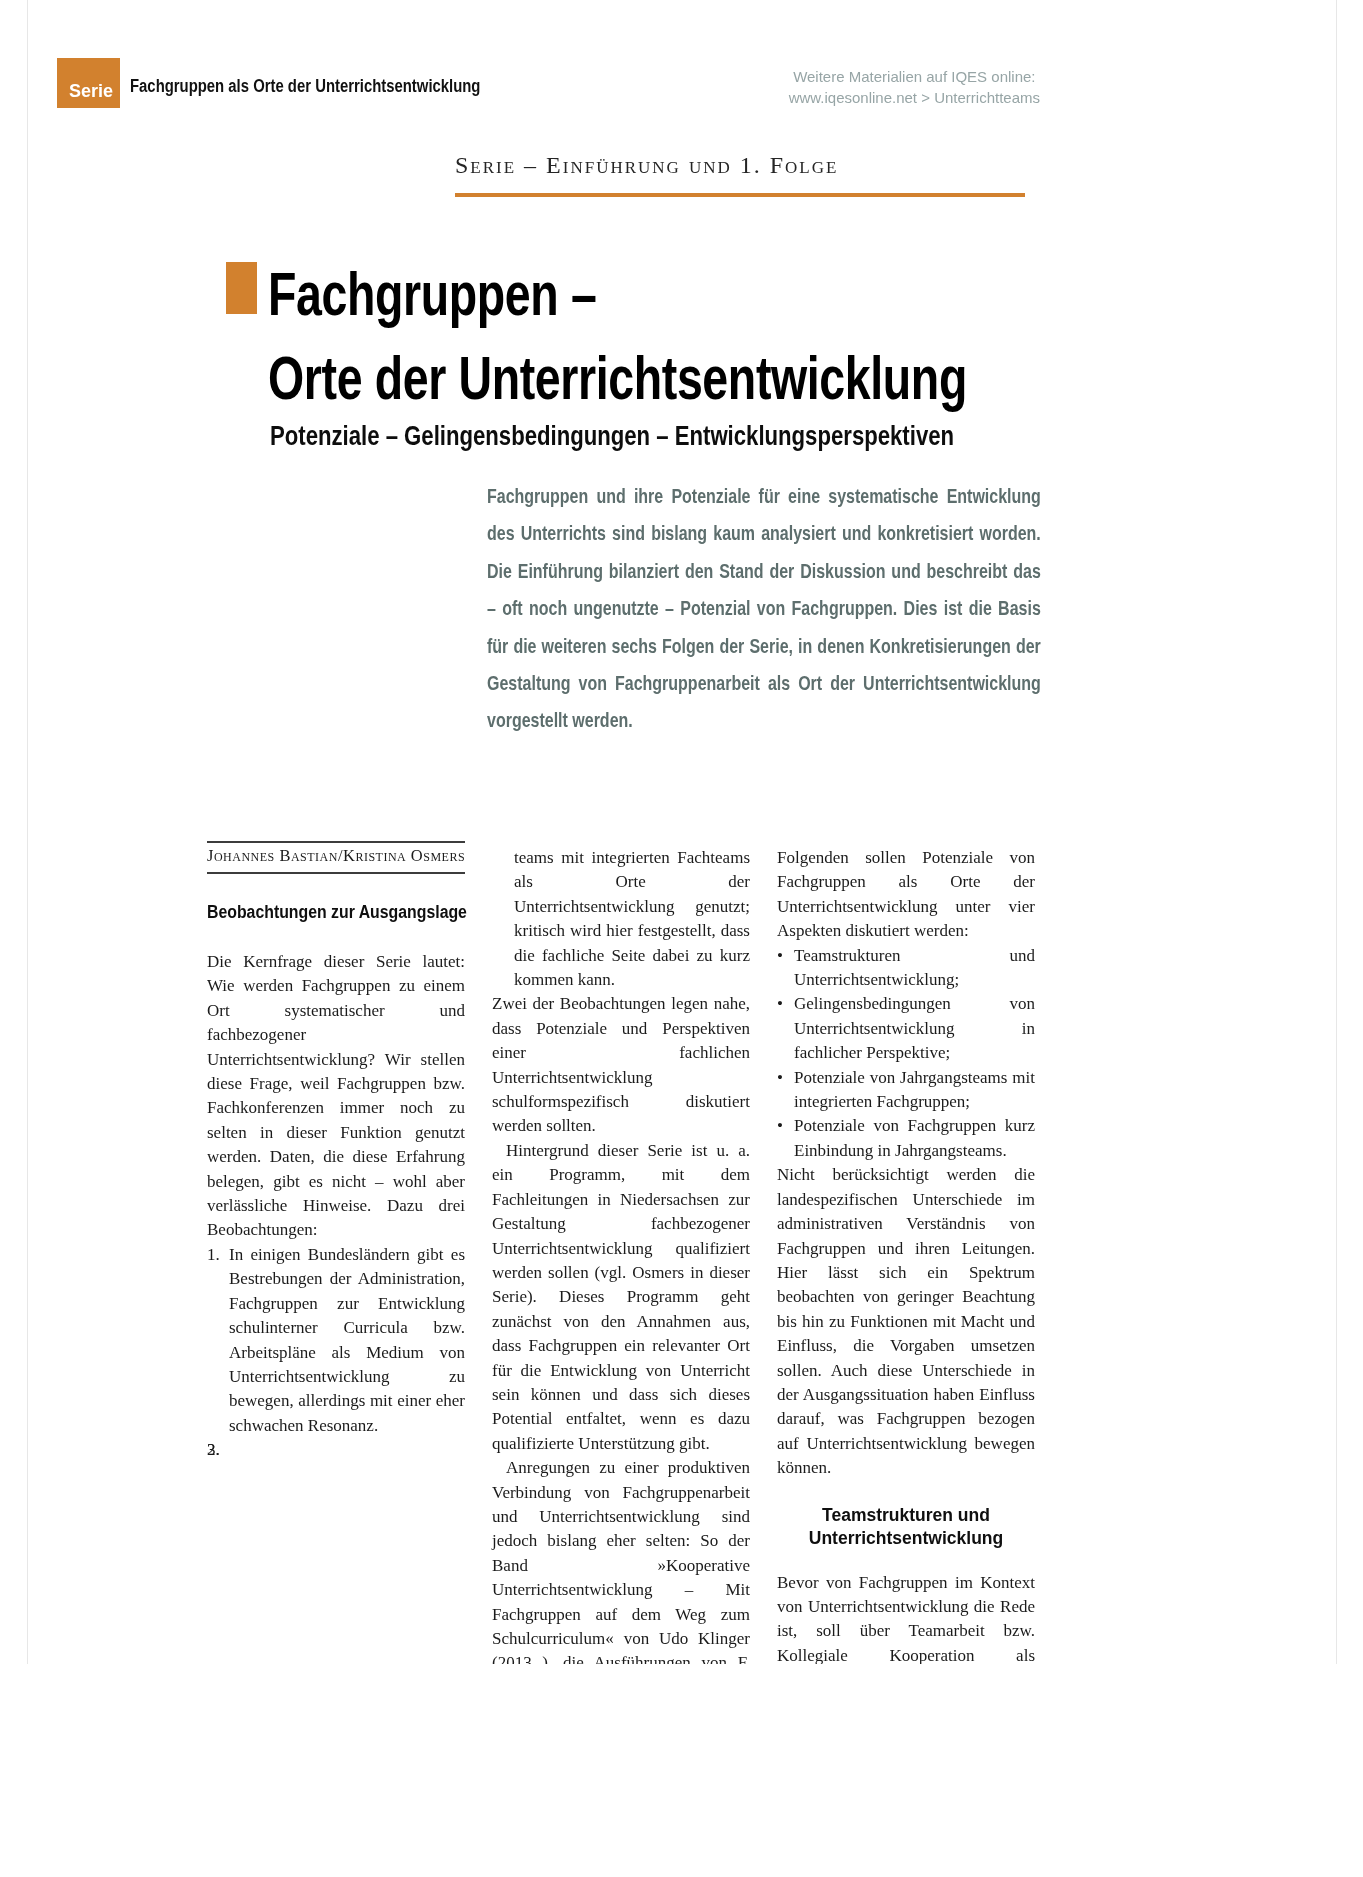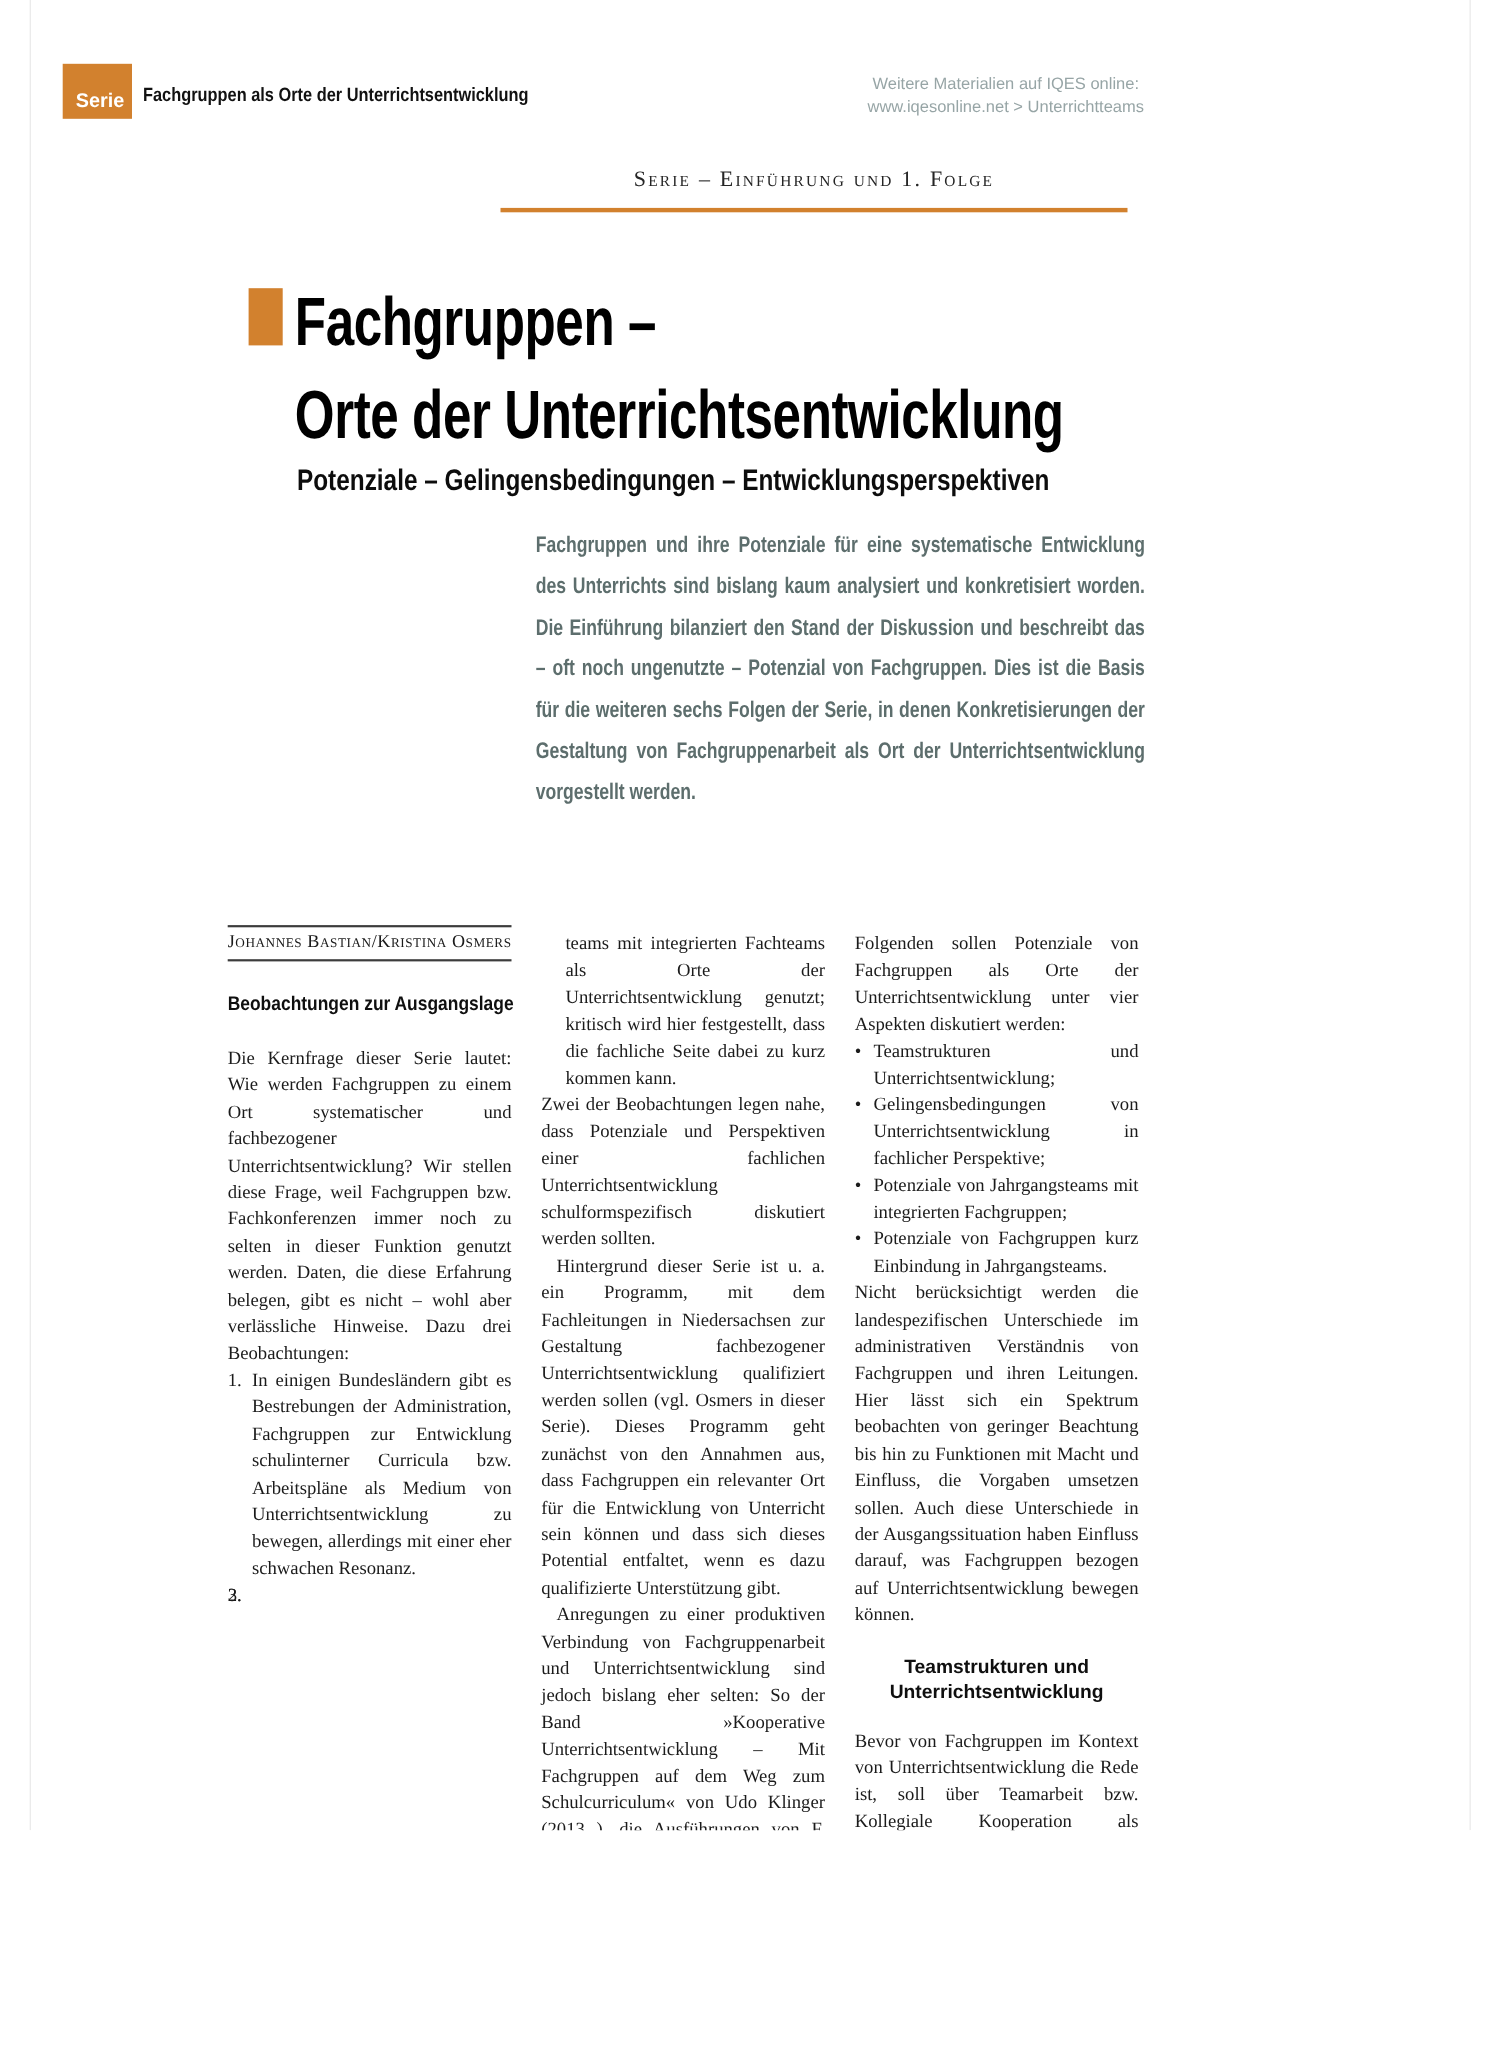--- a/index.html
+++ b/index.html
@@ -23,23 +23,23 @@
     font:bold 17.5px "Liberation Sans", sans-serif; color:#111;
     transform:scaleX(0.85); transform-origin:0 0;
   }
   .materials {
     position:absolute; right:323px; top:66px; text-align:center;
     font:15px "Liberation Sans", sans-serif; line-height:21px; color:#97a5a6;
   }
 
   
   .kicker {
-    position:absolute; left:455px; top:152px; width:570px; text-align:center;
+    position:absolute; left:455px; top:152px; width:570px; text-align:left;
     font-family:"Liberation Serif", serif; font-variant:small-caps;
-    font-size:20px; letter-spacing:2px; color:#252525;
+    font-size:24px; letter-spacing:2px; color:#252525;
     padding-bottom:14px; border-bottom:4px solid #d2812e;
   }
 
   
   .title-square { position:absolute; left:226px; top:262px; width:31px; height:52px; background:#d2812e; }
   .main-title {
     position:absolute; left:268px; top:252px; margin:0;
     font:bold 62px/84px "Liberation Sans", sans-serif; color:#000;
     letter-spacing:-0.5px; white-space:nowrap;
     transform:scaleX(0.75); transform-origin:0 0;

